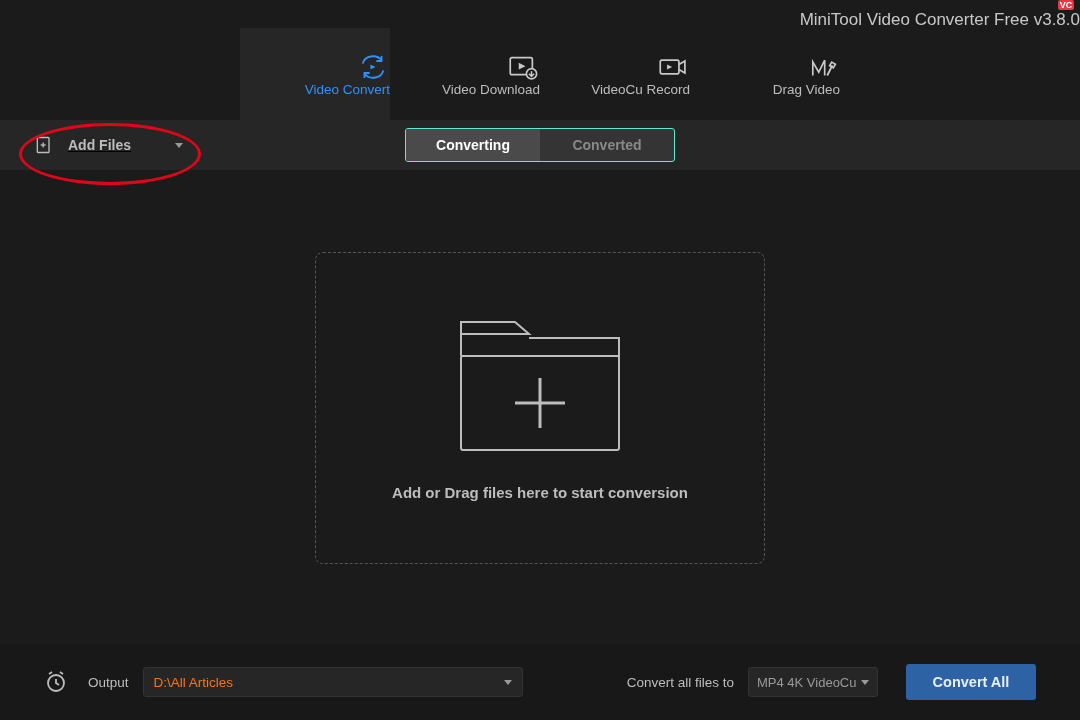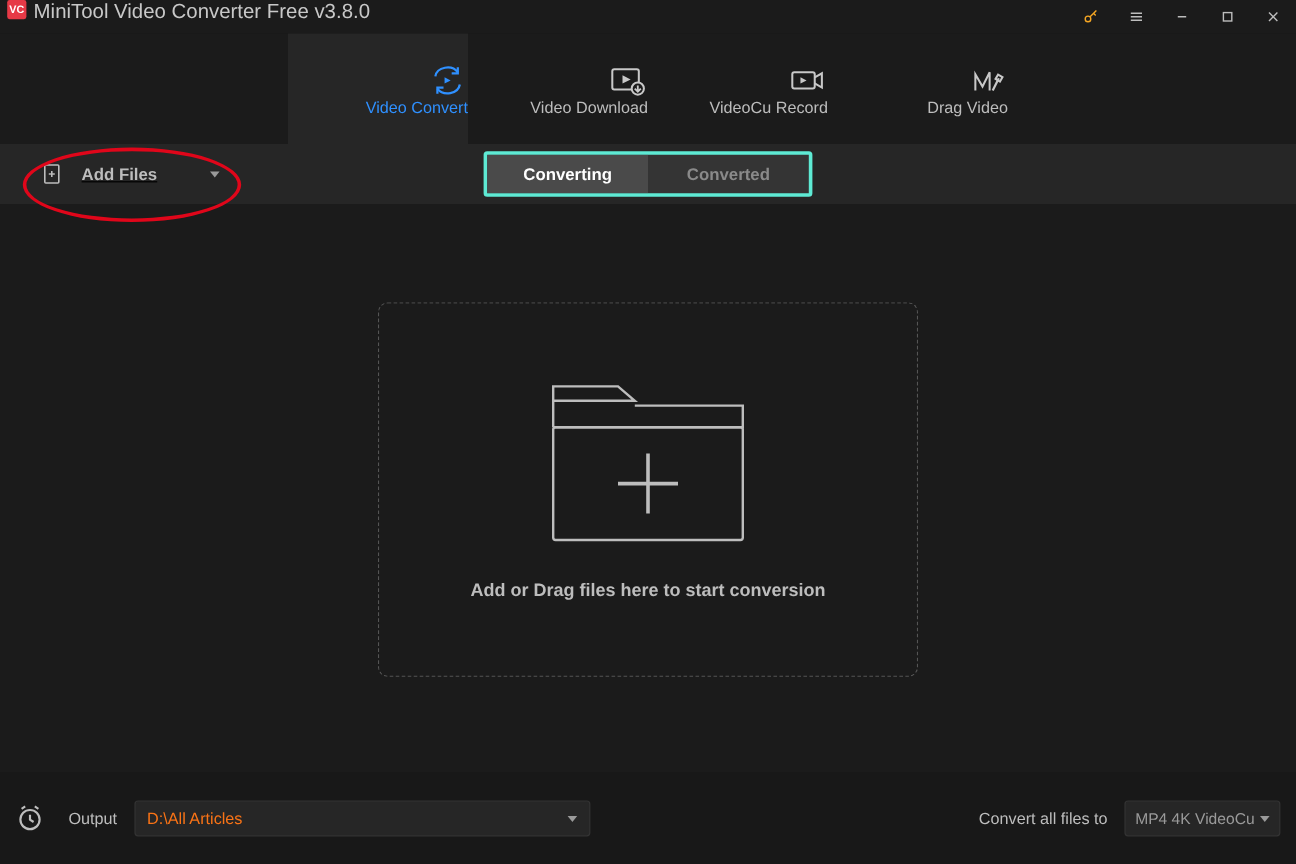--- a/index.html
+++ b/index.html
@@ -13,21 +13,21 @@
     --text2:#8a8a8a;
     --accent:#2f90ff;
     --btnblue:#2d62a5;
     --key:#f5a623;
   }
   *{box-sizing:border-box; font-family:"Segoe UI",Arial,sans-serif; user-select:none;}
   body{margin:0; background:#000;}
   .window{width:1080px; height:720px; background:var(--bg0); display:flex; flex-direction:column; overflow:hidden; position:relative;}
   
   
-  .titlebar{height:28px; background:var(--bg0); display:flex; align-items:flex-start; padding-left:6px;}
+  .titlebar{height:28px; background:var(--bg0); display:flex; align-items:flex-end; padding-left:20px;flex-direction:column;}
   .app-logo{width:16px;height:16px;background:#e63946;border-radius:2px;display:flex;align-items:center;justify-content:center;margin-right:6px;}
   .app-logo span{font-size:9px;color:#fff;font-weight:bold;}
   .titlebar .title{font-size:17px;color:#c8c8c8;}
   .titlebar .spacer{flex:1;}
   .titlebar .ctrl{width:38px; height:28px; display:flex; align-items:center; justify-content:center; cursor:pointer;}
   .ctrl svg{width:14px;height:14px;}
   
   
   .navtabs{height:92px; background:var(--bg0); display:flex; align-items:stretch; padding-left:240px;}
   .navtab{width:150px; display:flex; flex-direction:column; align-items:flex-end; justify-content:center; cursor:pointer;}
@@ -36,35 +36,35 @@
   .navtab .icon svg{width:34px;height:30px;}
   .navtab .label{font-size:13.5px; color:var(--text1);}
   .navtab.active .label{color:var(--accent);}
   .navtab.active svg{stroke:var(--accent); fill:none;}
   
   
   .toolbar{height:50px; background:var(--bg1); display:flex; align-items:center; position:relative;text-decoration:underline;}
   .addfiles{display:flex; align-items:center; gap:14px; padding:0 20px 0 34px; height:100%; cursor:pointer;}
   .addfiles .txt{color:var(--text1); font-size:14px; font-weight:600;}
   .addfiles svg{width:20px;height:20px;}
-  .seg{margin-left:auto; margin-right:auto; position:absolute; left:50%; transform:translateX(-50%); display:flex; background:var(--bg3); border-radius:3px; overflow:hidden; border:3px solid #5eead4;}
+  .seg{margin-left:auto; margin-right:auto; position:absolute; left:50%; transform:translateX(-50%); display:flex; background:var(--bg3); border-radius:3px; overflow:hidden; border:1px solid #5eead4;}
   .segbtn{width:134px; height:32px; display:flex; align-items:center; justify-content:center; font-size:14px; font-weight:600; color:var(--text2); cursor:pointer;}
   .segbtn.active{background:#4a4a4a; color:#fff;}
   
   
   .red-ellipse{position:absolute; left:19px; top:123px; width:182px; height:62px; border:3px solid #e0061a; border-radius:50%; pointer-events:none; z-index:50;}
   
   
   .main{flex:1; background:var(--bg0); display:flex; flex-direction:column; align-items:center; justify-content:flex-start; padding-top:82px;}
   .dropzone{width:450px; height:312px; border:1.5px dashed #555; border-radius:8px; display:flex; flex-direction:column; align-items:center; justify-content:center; gap:28px; cursor:pointer;}
   .folder-ic{width:170px;height:140px;}
   .dropzone .dztxt{color:var(--text1); font-size:15px;font-weight:bold;}
   
   
-  .bottombar{height:76px; background:#181818; display:flex; align-items:center; padding:0 13px; gap:14px;}
+  .bottombar{height:76px; background:#181818; display:flex; align-items:center; padding:0 44px; gap:14px;}
   .clock{width:24px;height:24px; display:flex;align-items:center;justify-content:center;}
   .outlabel{font-size:13.5px; color:var(--text1); margin-left:6px;}
   .outpath{flex:0 0 380px; height:30px; background:var(--bg1); border:1px solid #333; border-radius:3px; display:flex; align-items:center; padding:0 10px; color:#f97316; font-size:13.5px; cursor:pointer; justify-content:space-between;}
   .bottombar .sp{flex:1;}
   .convlabel{color:var(--text1); font-size:13.5px;}
   .fmt{width:130px;height:30px;background:var(--bg1);border:1px solid #333;border-radius:3px;display:flex;align-items:center;padding:0 8px;color:#9a9a9a;font-size:13px;overflow:hidden;white-space:nowrap;cursor:pointer;justify-content:space-between;}
   .convall{width:130px;height:36px;background:var(--btnblue);border-radius:3px;display:flex;align-items:center;justify-content:center;color:#e8eef7;font-size:14.5px;font-weight:600;cursor:pointer;margin-left:14px;}
   .caret-down{width:0;height:0;border-left:4px solid transparent;border-right:4px solid transparent;border-top:5px solid #9a9a9a;}
 </style>
 </head>
@@ -200,15 +200,16 @@
     <div class="outpath">
       <span>D:\All Articles</span>
       <div class="caret-down"></div>
     </div>
     <div class="sp"></div>
     <div class="convlabel">Convert all files to</div>
     <div class="fmt">
       <span>MP4 4K VideoCu</span>
       <div class="caret-down"></div>
     </div>
+    <div class="convall">Convert All</div>
   </div>
 
 </div>
 
 </body></html>

